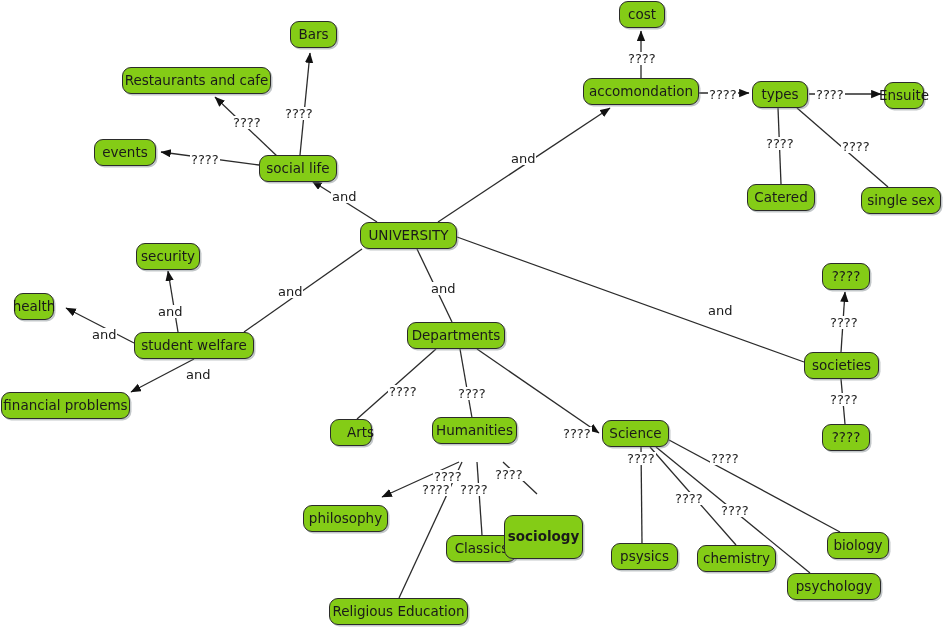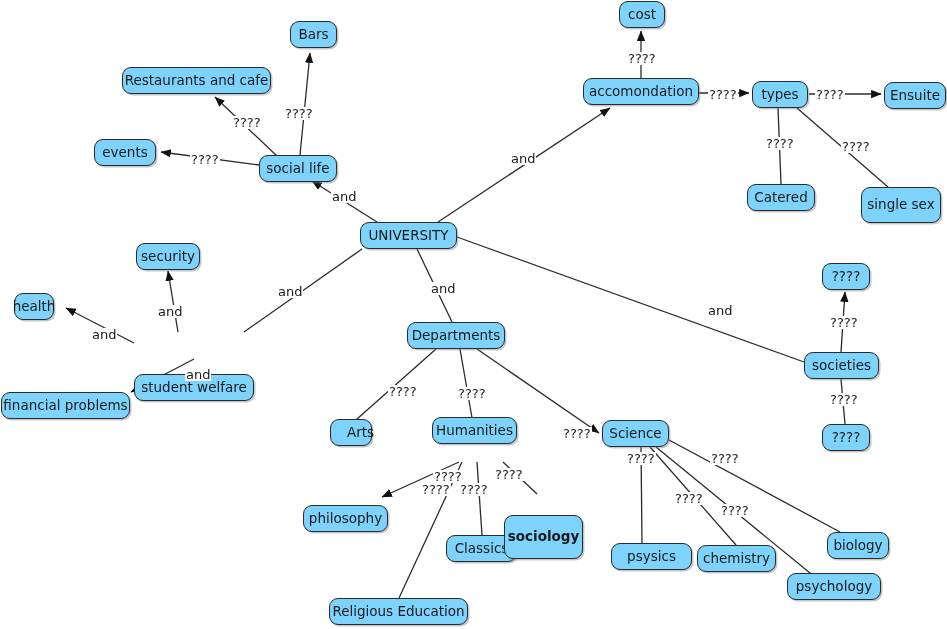--- a/index.html
+++ b/index.html
@@ -19,21 +19,21 @@
     position: absolute;
     left: 0;
     top: 0;
     width: 947px;
     height: 629px;
     pointer-events: none;
   }
   .node {
     position: absolute;
     box-sizing: border-box;
-    background: #7dd3fc;
+    background: #84cc16;
     border: 1.4px solid #2b2b2b;
     border-radius: 9px;
     color: #1a1a1a;
     font-size: 13.5px;
     line-height: 1;
     display: flex;
     align-items: center;
     justify-content: center;
     white-space: nowrap;
     box-shadow: 1.5px 1.5px 0 rgba(120,130,135,0.45);
@@ -94,36 +94,36 @@
   </svg>
   <div id="node-layer">
       <div class="node" style="left: 360px; top: 222px; width: 97px; height: 27px;">UNIVERSITY</div>
       <div class="node" style="left: 290px; top: 21px; width: 47px; height: 27px;">Bars</div>
       <div class="node" style="left: 122px; top: 67px; width: 149px; height: 27px;">Restaurants and cafe</div>
       <div class="node" style="left: 94px; top: 139px; width: 62px; height: 27px;">events</div>
       <div class="node" style="left: 259px; top: 155px; width: 78px; height: 27px;">social life</div>
       <div class="node" style="left: 619px; top: 1px; width: 46px; height: 27px;">cost</div>
       <div class="node" style="left: 583px; top: 78px; width: 116px; height: 27px;">accomondation</div>
       <div class="node" style="left: 752px; top: 81px; width: 56px; height: 27px;">types</div>
-      <div class="node" style="left: 884px; top: 82px; width: 62px; height: 27px;">Ensuite</div>
+      <div class="node" style="left: 884px; top: 82px; width: 40px; height: 27px;">Ensuite</div>
       <div class="node" style="left: 747px; top: 184px; width: 68px; height: 27px;">Catered</div>
-      <div class="node" style="left: 861px; top: 187px; width: 80px; height: 36px;">single sex</div>
+      <div class="node" style="left: 861px; top: 187px; width: 80px; height: 27px;">single sex</div>
       <div class="node" style="left: 136px; top: 243px; width: 64px; height: 27px;">security</div>
       <div class="node" style="left: 14px; top: 277px; width: 40px; height: 27px; margin-top: 16px;">health</div>
-      <div class="node" style="left: 134px; top: 332px; width: 120px; height: 27px; margin-top: 42px;">student welfare</div>
+      <div class="node" style="left: 134px; top: 332px; width: 120px; height: 27px;">student welfare</div>
       <div class="node" style="left: 1px; top: 392px; width: 129px; height: 27px;">financial problems</div>
       <div class="node" style="left: 407px; top: 322px; width: 98px; height: 27px;">Departments</div>
       <div class="node" style="left: 330px; top: 419px; width: 42px; height: 27px; padding-left: 28px;">Arts</div>
       <div class="node" style="left: 432px; top: 417px; width: 85px; height: 27px;">Humanities</div>
       <div class="node" style="left: 303px; top: 505px; width: 85px; height: 27px;">philosophy</div>
       <div class="node" style="left: 446px; top: 535px; width: 71px; height: 27px;">Classics</div>
       <div class="node" style="left: 504px; top: 515px; width: 79px; height: 44px; font-weight: bold;">sociology</div>
       <div class="node" style="left: 329px; top: 598px; width: 139px; height: 27px;">Religious Education</div>
       <div class="node" style="left: 602px; top: 420px; width: 67px; height: 27px;">Science</div>
-      <div class="node" style="left: 611px; top: 543px; width: 81px; height: 27px;">psysics</div>
+      <div class="node" style="left: 611px; top: 543px; width: 67px; height: 27px;">psysics</div>
       <div class="node" style="left: 697px; top: 545px; width: 79px; height: 27px;">chemistry</div>
       <div class="node" style="left: 787px; top: 573px; width: 94px; height: 27px; text-align: right;">psychology</div>
       <div class="node" style="left: 827px; top: 532px; width: 62px; height: 27px;">biology</div>
       <div class="node" style="left: 804px; top: 352px; width: 75px; height: 27px;">societies</div>
       <div class="node" style="left: 822px; top: 263px; width: 48px; height: 27px;">????</div>
       <div class="node" style="left: 822px; top: 424px; width: 48px; height: 27px;">????</div>
     </div>
   <div id="label-layer">
       <div class="edge-label" style="left: 331px; top: 190px;">and</div>
       <div class="edge-label" style="left: 284px; top: 107px;">????</div>

